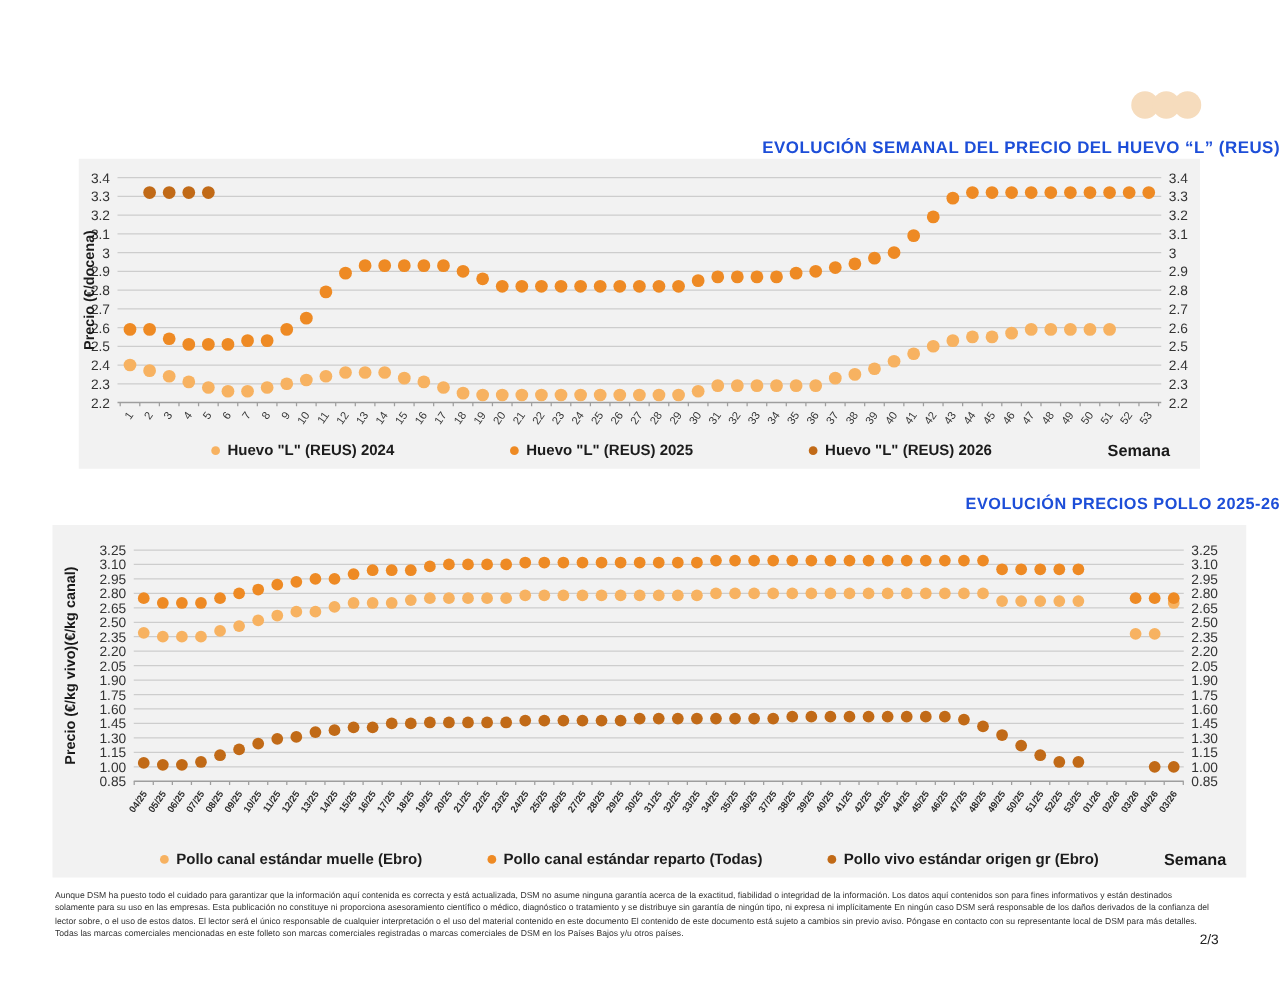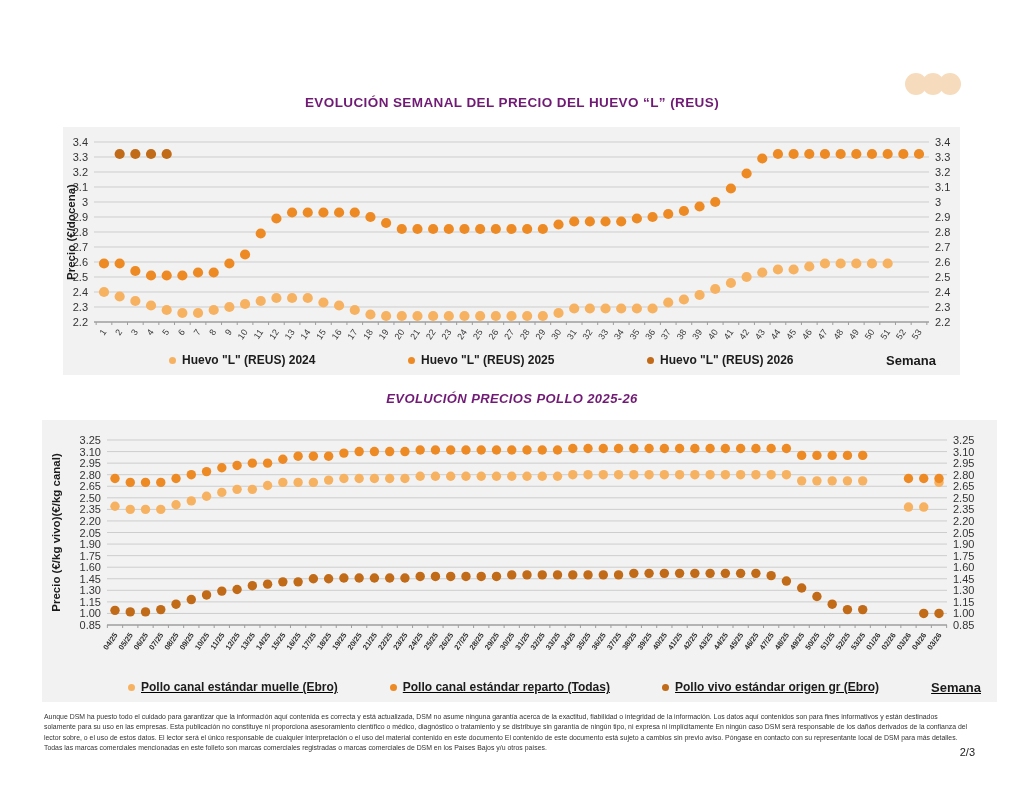--- a/index.html
+++ b/index.html
@@ -1,35 +1,35 @@
 <!DOCTYPE html>
 <html><head>
 <meta charset="utf-8">
 <style>
   html,body{margin:0;padding:0;background:#fff;}
   .page{position:relative;width:1024px;height:791px;background:#ffffff;
         font-family:"Liberation Sans",sans-serif;overflow:hidden;}
   .deco-dots{position:absolute;top:73px;right:63px;display:flex;}
   .deco-circle{width:22px;height:22px;border-radius:50%;}
   .deco-circle + .deco-circle{margin-left:-5px;}
-  .chart-title{position:absolute;left:0;width:100%;text-align:center;
-               font-weight:bold;color:#701a75;letter-spacing:.4px;}
+  .chart-title{position:absolute;left:0;width:100%;text-align:right;
+               font-weight:bold;color:#1d4ed8;letter-spacing:.4px;margin-top:15px;}
   #title1{top:95px;font-size:13.5px;}
-  #title2{top:391px;font-size:13px;font-style:italic;}
+  #title2{top:380px;font-size:13px;}
   .panel{position:absolute;background:#f2f2f2;}
   #panel1{left:63px;top:127px;width:897px;height:248px;}
   #panel2{left:42px;top:420px;width:955px;height:282px;}
   svg{display:block;}
   .ytick{font-size:11px;fill:#333;}
   .yaxis-label{font-size:11.5px;font-weight:bold;fill:#1a1a1a;}
   #chart1 .xtick{font-size:9px;fill:#3a3a3a;}
   #chart2 .xtick{font-size:7.6px;font-weight:bold;fill:#2f2f2f;}
   .legend-row{display:flex;justify-content:space-between;align-items:center;height:30px;}
   #legend1{padding:0 24px 0 106px;}
-  #legend2{padding:0 16px 0 86px;text-decoration:underline;}
+  #legend2{padding:0 16px 0 86px;}
   .legend-item{display:flex;align-items:center;font-weight:bold;font-size:12px;color:#1c1c1c;}
   .lg-dot{width:7px;height:7px;border-radius:50%;margin-right:6px;flex:none;}
   .semana{font-weight:bold;font-size:13px;color:#1a1a1a;}
   .footer{position:absolute;left:44px;top:712px;width:924px;font-size:6.9px;
           line-height:1.5;color:#333;}
   .page-number{position:absolute;right:49px;top:746px;font-size:11px;color:#222;}
 </style>
 </head>
 <body>
 

